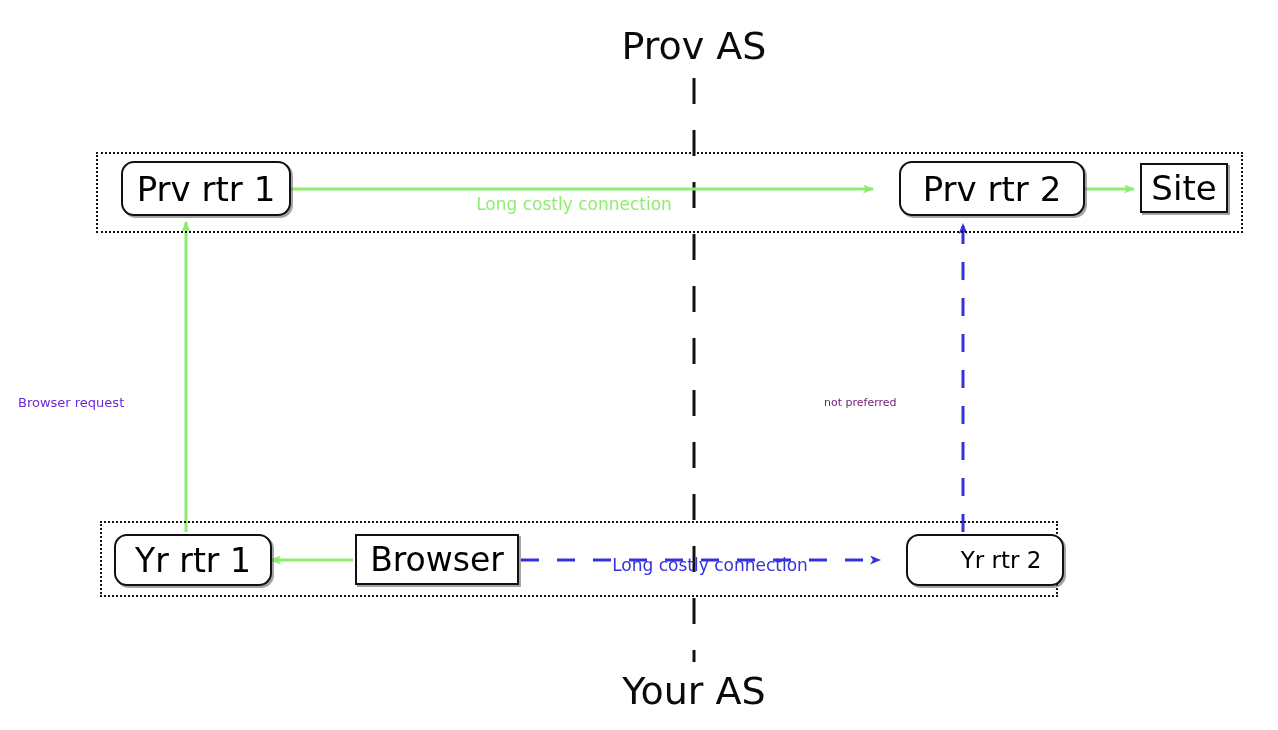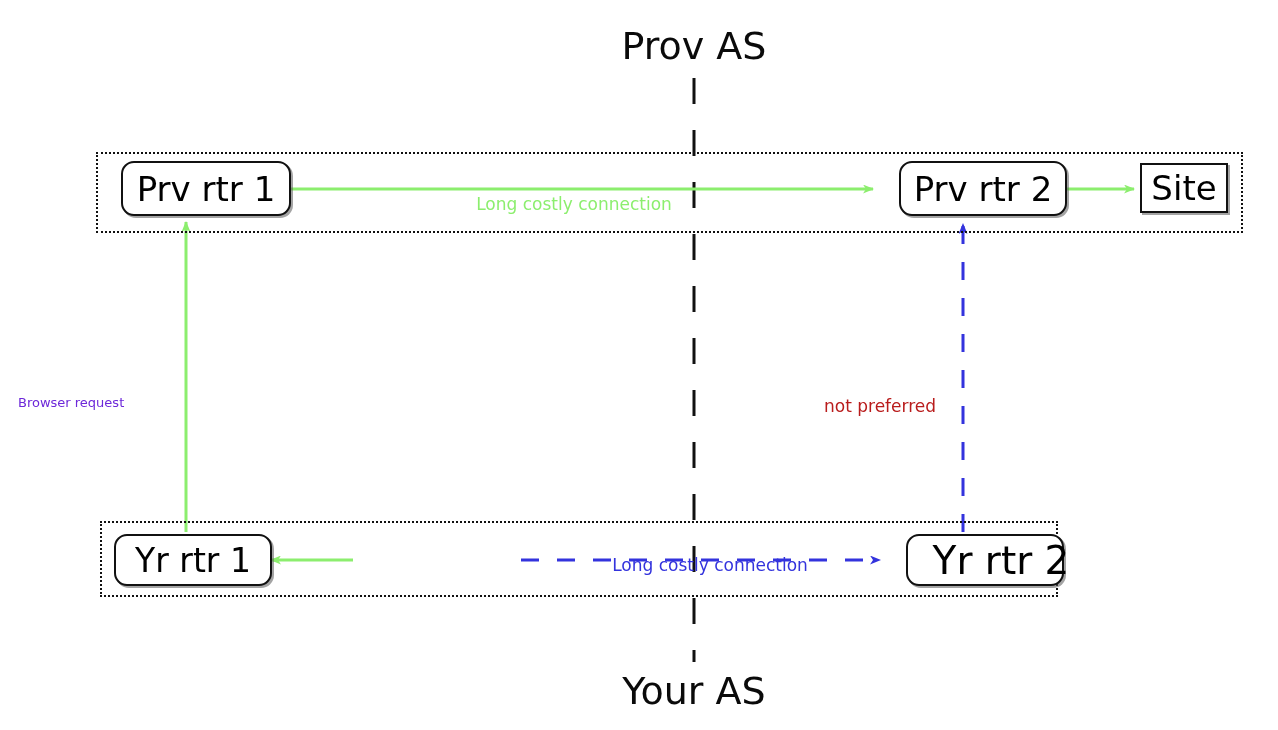--- a/index.html
+++ b/index.html
@@ -102,30 +102,31 @@
   </svg>
 
   <div class="as-title" style="left:694px; top:24px;">Prov AS</div>
   <div class="as-title" style="left:694px; top:669px;">Your AS</div>
 
   <div class="as-region" style="left:96px; top:152px; width:1147px; height:81px;"></div>
   <div class="as-region" style="left:100px; top:521px; width:958px; height:76px;"></div>
 
   <div class="node-box rounded" style="left:101px; top:161px; width:170px; height:55px; font-size:34px;">Prv rtr 1</div>
 
-  <div class="node-box rounded" style="left:879px; top:161px; width:168px; height:55px; font-size:34px;">Prv rtr 2</div>
+  <div class="node-box rounded" style="left:879px; top:161px; width:186px; height:55px; font-size:34px;">Prv rtr 2</div>
 
   <div class="node-box sharp" style="left:1140px; top:163px; width:88px; height:50px; font-size:34px;">Site</div>
 
   <div class="node-box rounded" style="left:94px; top:534px; width:158px; height:52px; font-size:33px;">Yr rtr 1</div>
 
+  <div class="node-box sharp" style="left:355px; top:534px; width:164px; height:51px; font-size:33px;">Browser</div>
 
-  <div class="node-box rounded" style="left:886px; top:534px; width:158px; height:52px; font-size:39px;padding-left:32px;">Yr rtr 2</div>
+  <div class="node-box rounded" style="left:886px; top:534px; width:158px; height:52px; font-size:23px;padding-left:32px;">Yr rtr 2</div>
 
   <div class="edge-label" style="left:574px; top:163px; font-size:17px; color:#8CEE6E;">Long costly connection</div>
 
   <div class="edge-label left-anchor" style="left:18px; top:364px; font-size:13px; color:#6d28d9;">Browser request</div>
 
   <div class="edge-label" style="left:710px; top:524px; font-size:17px; color:#3333DD;">Long costly connection</div>
 
-  <div class="edge-label left-anchor" style="left:824px; top:365px; font-size:17px; color:#b91c1c;">not preferred</div>
+  <div class="edge-label left-anchor" style="left:824px; top:365px; font-size:11px; color:#701a75;">not preferred</div>
 
 </div>
 
 </body></html>

